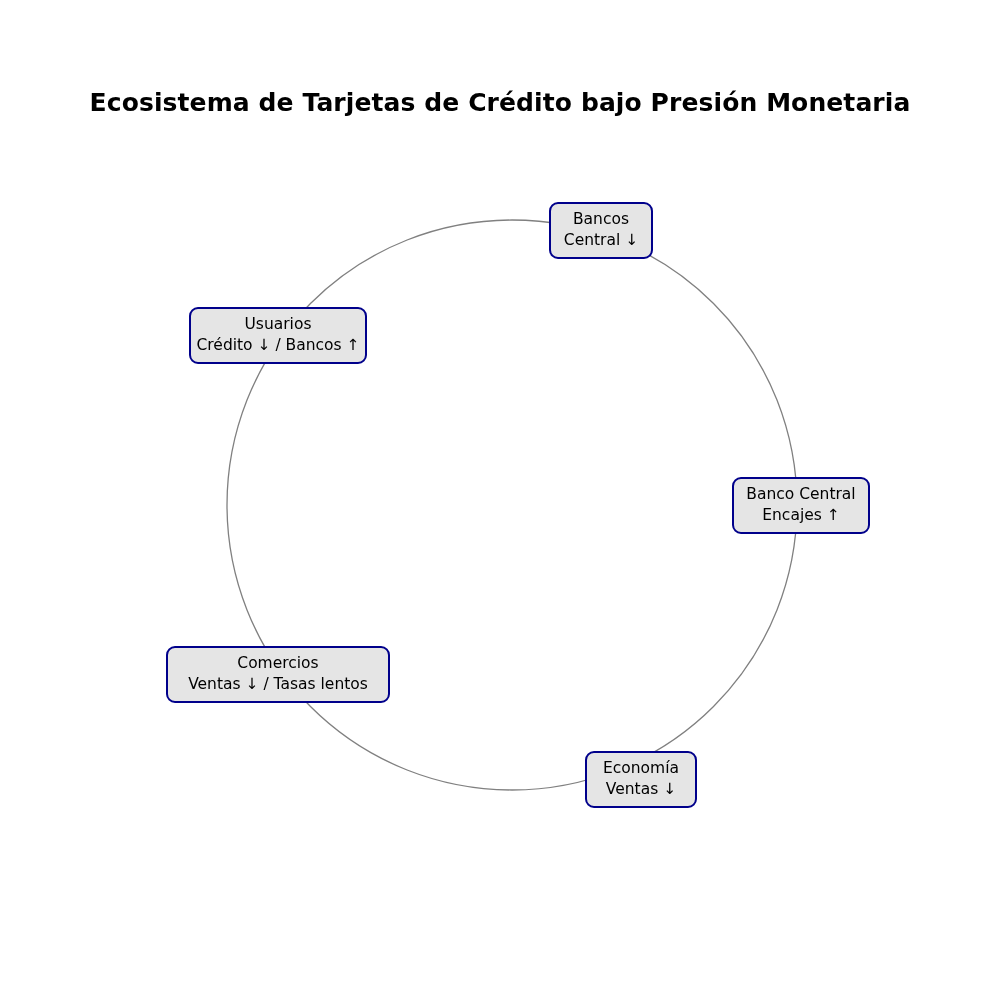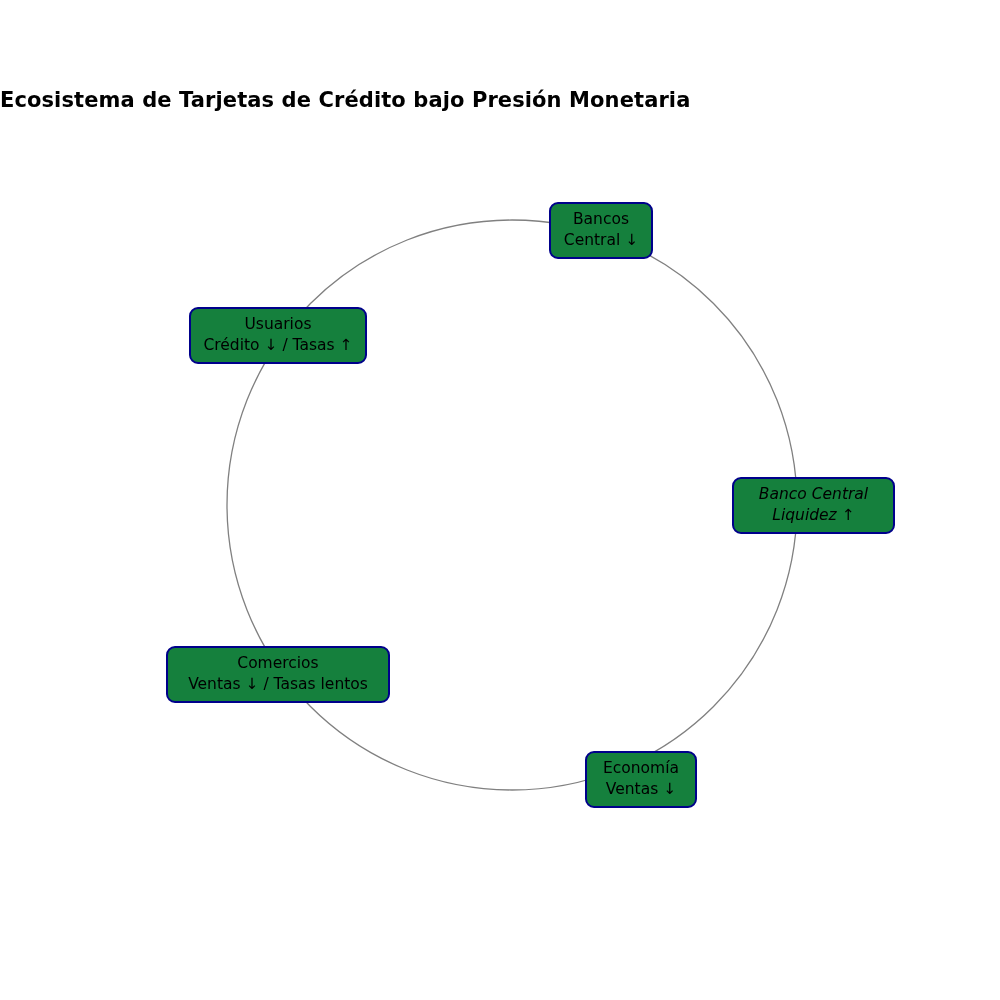--- a/index.html
+++ b/index.html
@@ -18,30 +18,30 @@
     position: absolute;
     inset: 0;
     width: 1000px;
     height: 1000px;
   }
   #title {
     position: absolute;
     top: 88px;
     left: 0;
     width: 1000px;
-    text-align: left;
-    font-size: 21px;
+    text-align: center;
+    font-size: 25px;
     font-weight: bold;
     color: #000000;
     letter-spacing: 0.1px;
   }
   .node {
     position: absolute;
     box-sizing: border-box;
-    background: #15803d;
+    background: #e5e5e5;
     border: 2px solid #00008b;
     border-radius: 9px;
     color: #000000;
     font-size: 15.5px;
     line-height: 21px;
     text-align: center;
     display: flex;
     flex-direction: column;
     align-items: center;
     justify-content: center;
@@ -65,33 +65,33 @@
     <circle cx="512" cy="505" r="285" fill="none" stroke="#808080" stroke-width="1.3"></circle>
   </svg>
 
   <div id="title">Ecosistema de Tarjetas de Crédito bajo Presión Monetaria</div>
 
   <div class="node" style="left:549px; top:201.5px; width:104px; height:57px;">
     <span class="line1">Bancos</span>
     <span class="line2">Central ↓</span>
   </div>
 
-  <div class="node" style="left:732px; top:476.5px; width:163px; height:57px;font-style:italic;">
+  <div class="node" style="left:732px; top:476.5px; width:138px; height:57px;">
     <span class="line1">Banco Central</span>
-    <span class="line2">Liquidez ↑</span>
+    <span class="line2">Encajes ↑</span>
   </div>
 
   <div class="node" style="left:545px; top:750.5px; width:112px; height:57px;margin-left:40px;">
     <span class="line1">Economía</span>
     <span class="line2">Ventas ↓</span>
   </div>
 
   <div class="node" style="left:166px; top:645.5px; width:224px; height:57px;">
     <span class="line1">Comercios</span>
     <span class="line2">Ventas ↓ / Tasas lentos</span>
   </div>
 
   <div class="node" style="left:189px; top:306.5px; width:178px; height:57px;align-items:center;">
     <span class="line1">Usuarios</span>
-    <span class="line2">Crédito ↓ / Tasas ↑</span>
+    <span class="line2">Crédito ↓ / Bancos ↑</span>
   </div>
 
 </div>
 
 </body></html>

